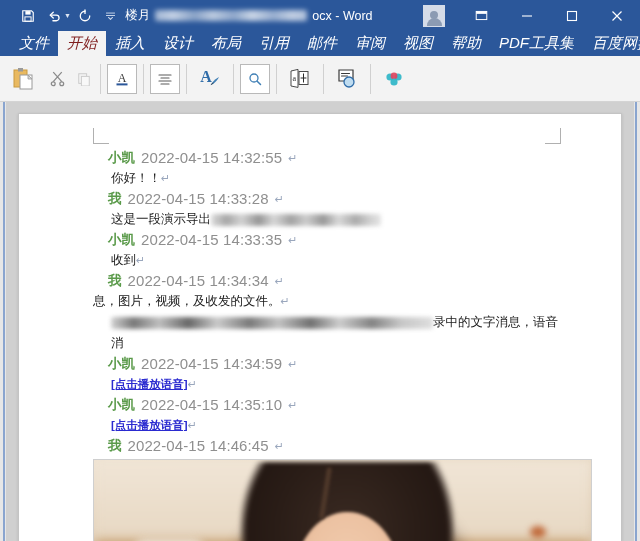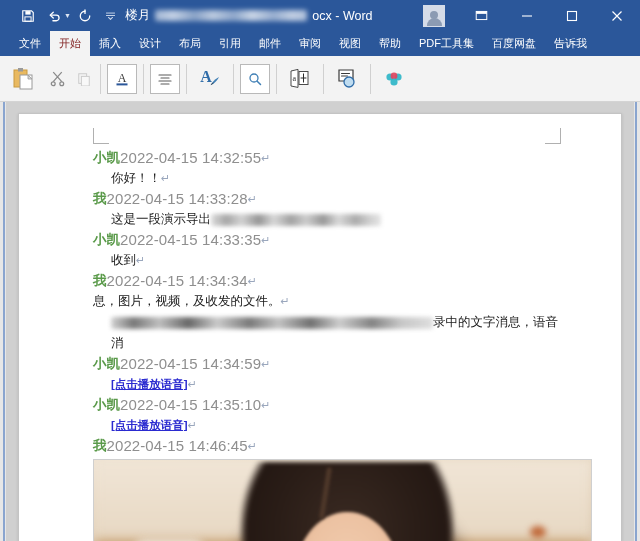--- a/index.html
+++ b/index.html
@@ -47,21 +47,21 @@
   }
   .wbtn.close { width: 46px; }
 
   
   .tabrow {
     position: absolute; top: 31px; left: 0; width: 640px; height: 25px;
     background: #2b579a; display: flex; align-items: flex-end; padding-left: 10px;
   }
   .tab {
     height: 25px; padding: 0 9px; display: flex; align-items: center;
-    color: #ffffff; font-size: 11px; white-space: nowrap;
+    color: #ffffff; font-size: 15px; white-space: nowrap; font-style: italic;
   }
   .tab.active { background: #f3f3f3; color: #7f1d1d; }
   .tabrow .spacer { flex: 1; }
 
   
   .ribbon {
     position: absolute; top: 56px; left: 0; width: 640px; height: 46px;
     background: #f3f3f3; display: flex; align-items: center;
     border-bottom: 1px solid #d4d4d4;
   }
@@ -87,21 +87,21 @@
     background: #ffffff; border: 1px solid #c4c4c4; border-bottom: none;
     box-shadow: 0 1px 3px rgba(0,0,0,.12);
     overflow: hidden;
   }
   .mark { position: absolute; width: 16px; height: 16px; border: 1px solid #b0b0b0; }
   .mark.tl { left: 74px; top: 14px; border-right: none; border-top: none; }
   .mark.tr { right: 60px; top: 14px; border-left: none; border-top: none; }
 
   .content { position: absolute; left: 74px; top: 34px; right: 60px; }
 
-  .msg-head { display: flex; align-items: center; line-height: 20px; }
+  .msg-head { display: flex; align-items: center; gap: 6px; line-height: 20px; margin-left: 15px; }
   .sender { color: #5a9a4a; font-size: 13.5px; font-weight: 700; }
   .stamp { color: #8f8f8f; font-size: 15px; letter-spacing: .1px; }
   .pilcrow { color: #9aa7bd; font-size: 11px; }
   .msg-body {
     padding-left: 18px; color: #1a1a1a; font-size: 12.5px; line-height: 21px;
   }
   .msg-body.wide { padding-left: 0; }
   .indent { padding-left: 18px; }
   .link {
     color: #2b2bd0; text-decoration: underline; font-size: 11.5px; font-weight: 700;

